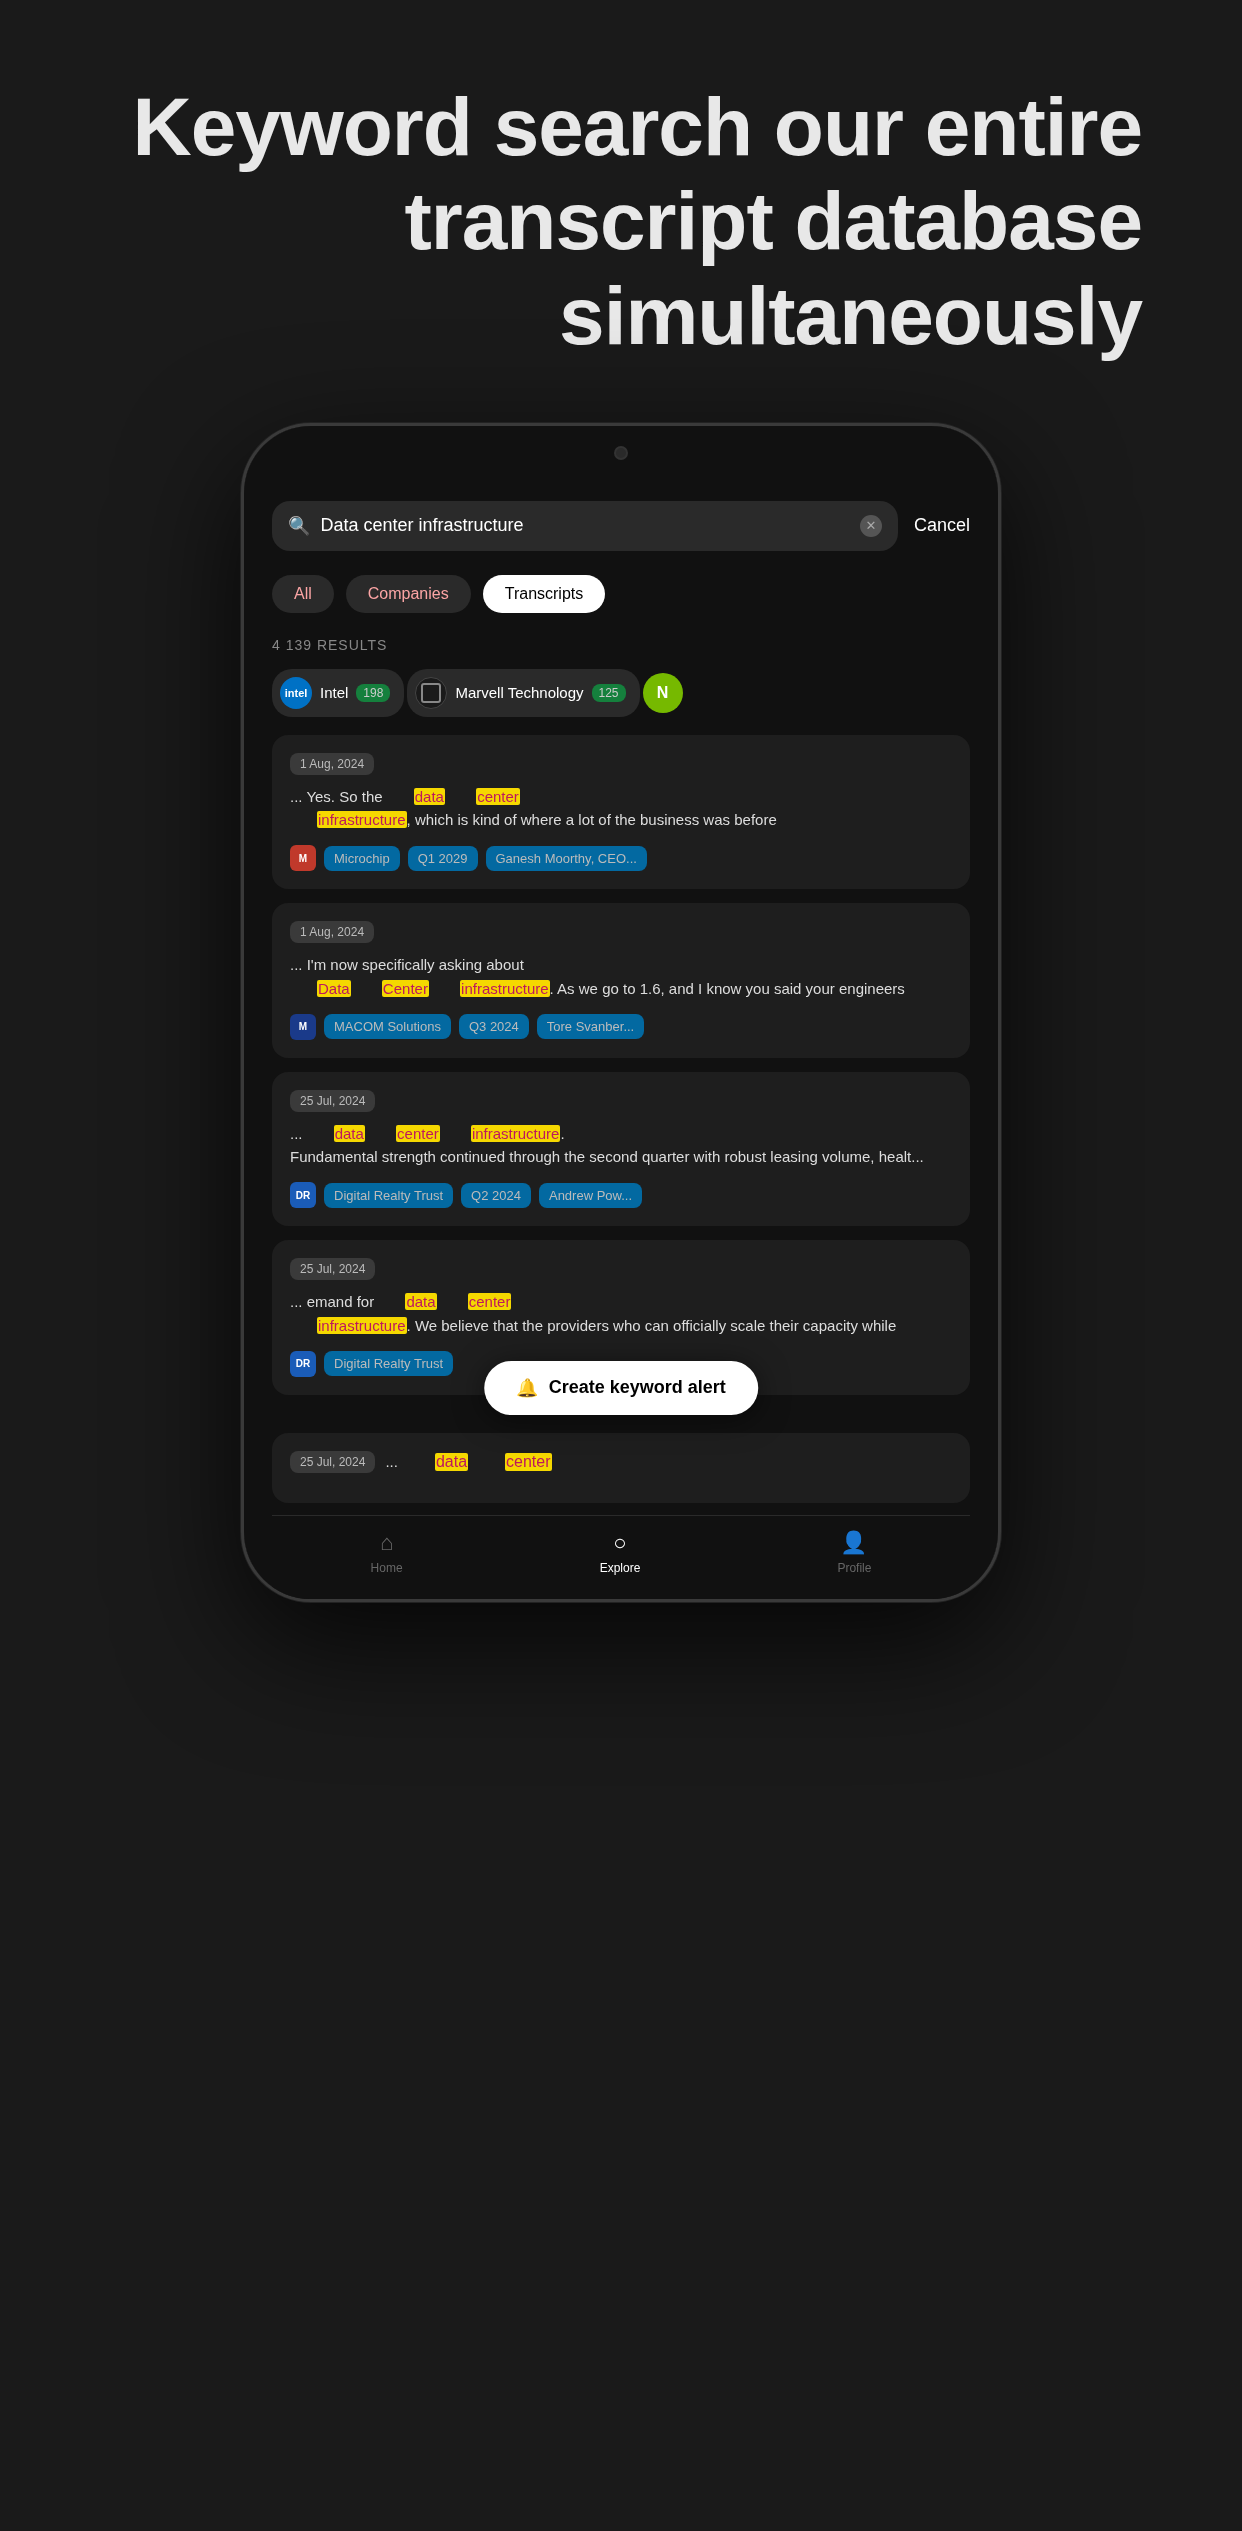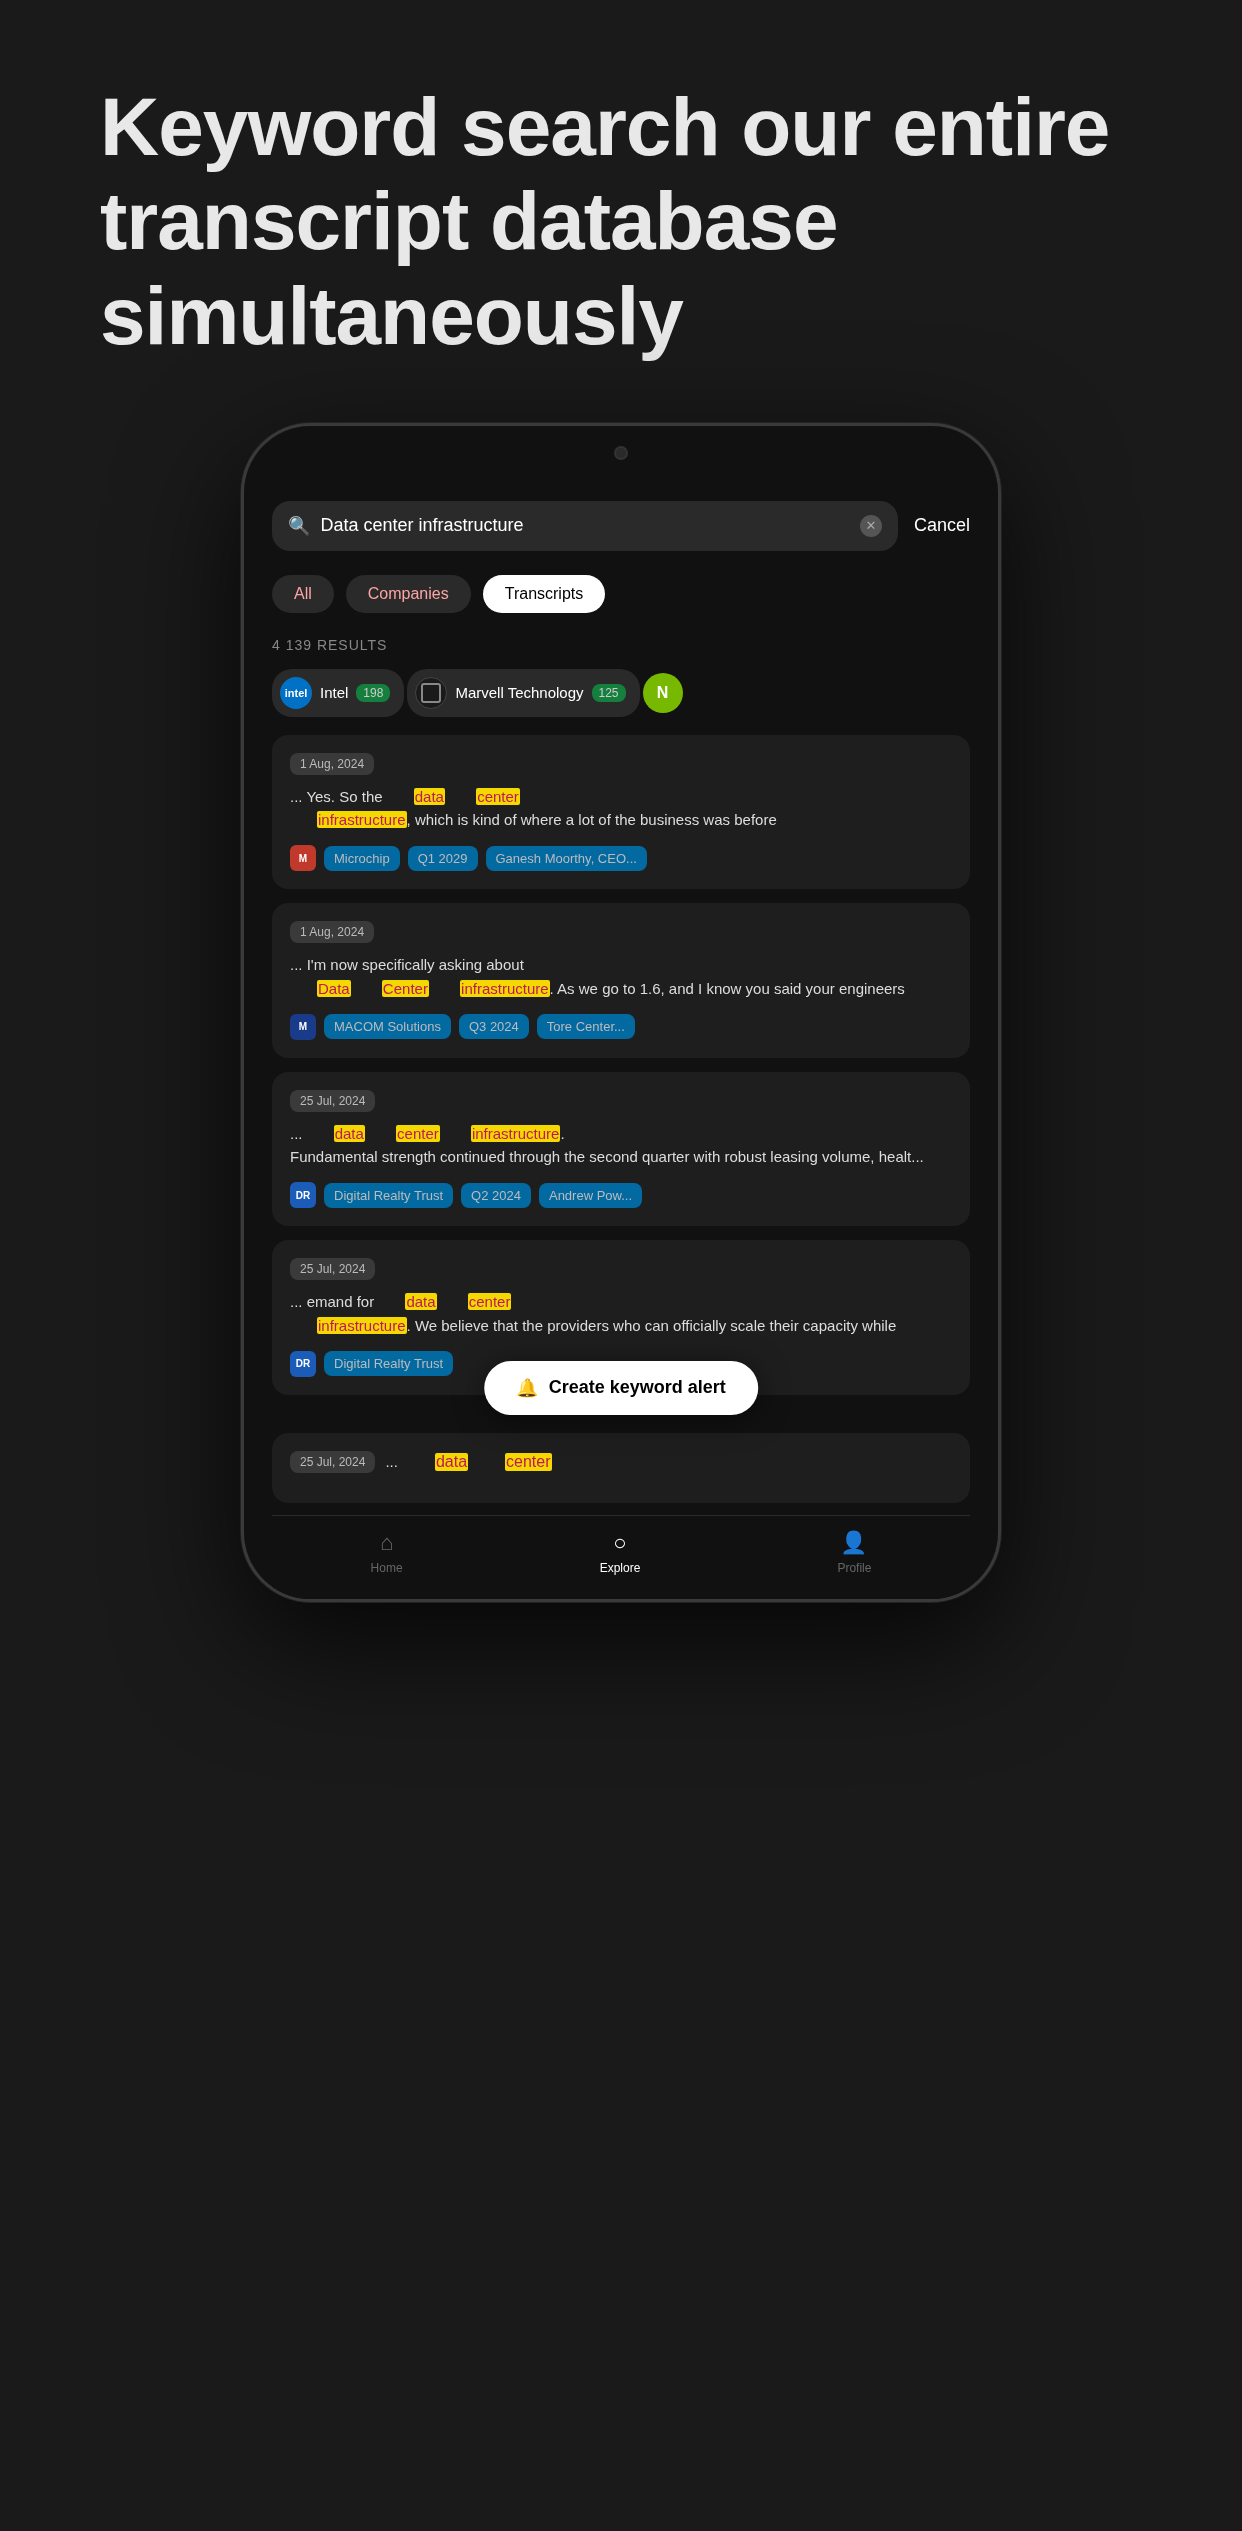--- a/index.html
+++ b/index.html
@@ -12,21 +12,21 @@
       display: flex;
       flex-direction: column;
       align-items: center;
       overflow-x: hidden;
     }
 
     .hero-title {
       color: #e8e8e8;
       font-size: 82px;
       font-weight: 700;
-      text-align: left;
+      text-align: right;
       line-height: 1.15;
       padding: 80px 100px 60px;
       letter-spacing: -1px;
     }
 
     .phone-container {
       position: relative;
       width: 760px;
       background: #111;
       border-radius: 70px;
@@ -425,21 +425,21 @@
       <div class="transcript-date-badge">1 Aug, 2024</div>
       <div class="transcript-text">
         ... I'm now specifically asking about<br><span class="highlight">Data</span> <span class="highlight">Center</span> <span class="highlight">infrastructure</span>. As we go to 1.6, and I know you said your engineers
       </div>
       <div class="transcript-meta">
         <div class="company-logo-small macom-logo">
           <span style="color:#fff;font-size:10px;font-weight:700;">M</span>
         </div>
         <span class="meta-tag">MACOM Solutions</span>
         <span class="meta-tag">Q3 2024</span>
-        <span class="meta-tag">Tore Center...</span>
+        <span class="meta-tag">Tore Svanber...</span>
       </div>
     </div>
 
     <div class="transcript-card">
       <div class="transcript-date-badge">25 Jul, 2024</div>
       <div class="transcript-text">
         ... <span class="highlight">data</span> <span class="highlight">center</span> <span class="highlight">infrastructure</span>.<br>Fundamental strength continued through the second quarter with robust leasing volume, healt...
       </div>
       <div class="transcript-meta">
         <div class="company-logo-small digital-realty-logo">

